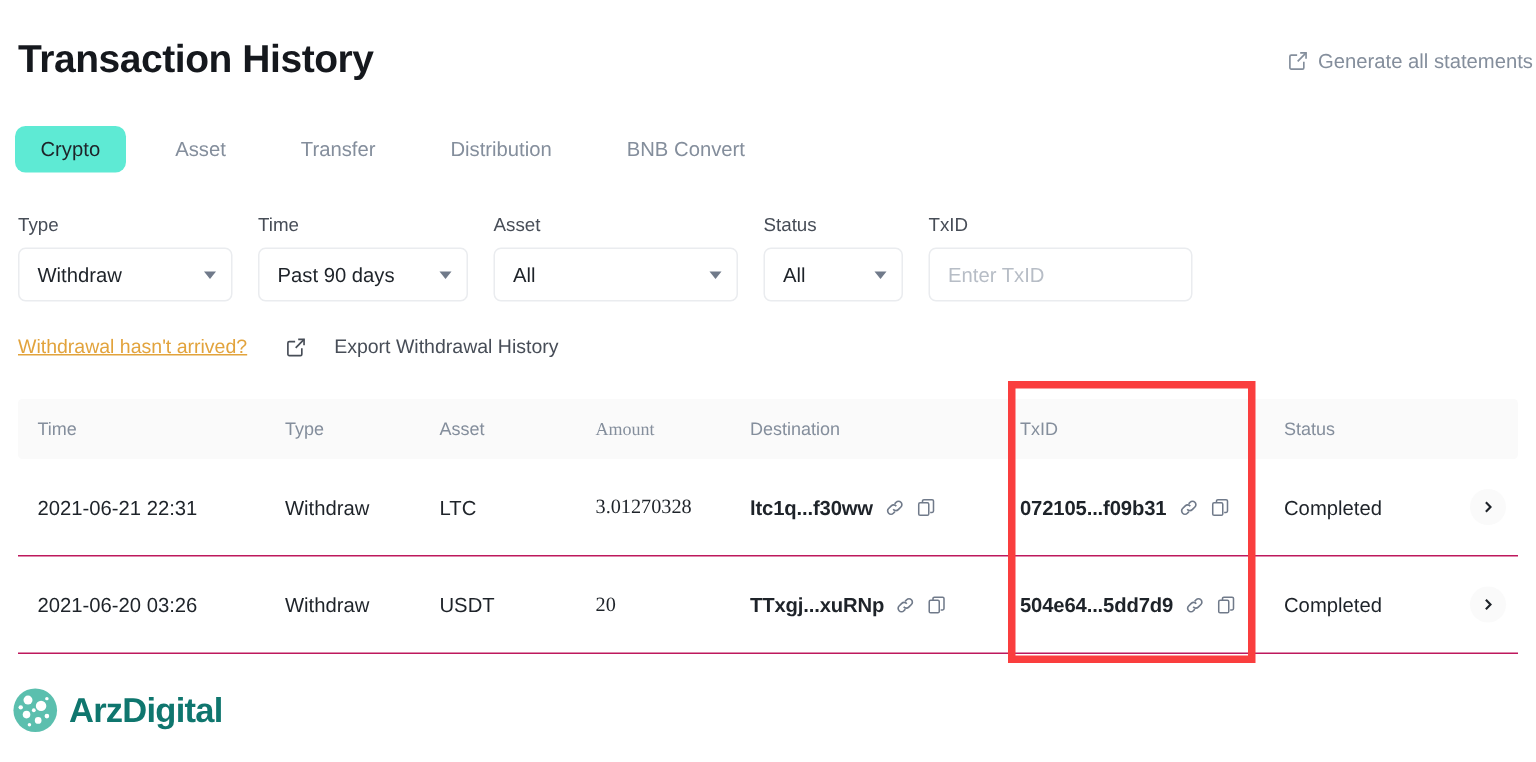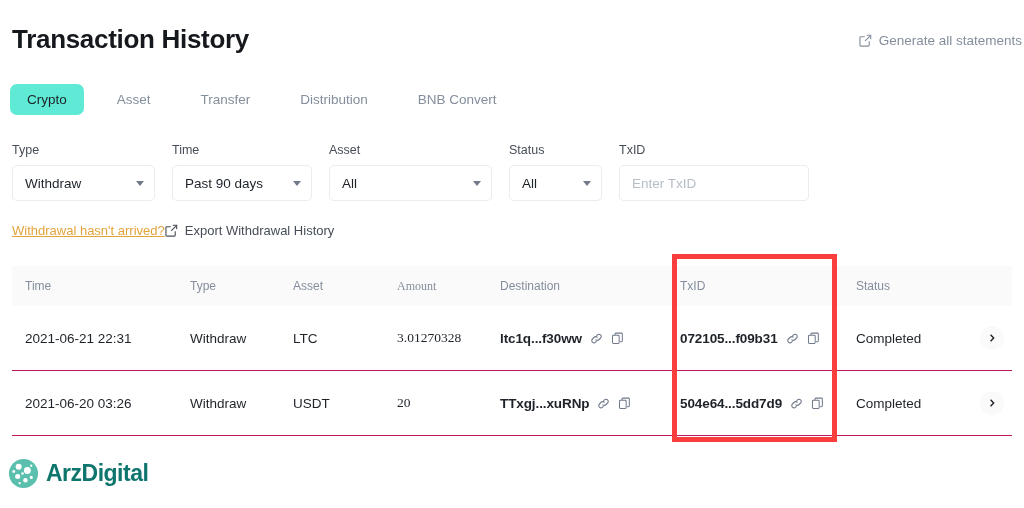--- a/index.html
+++ b/index.html
@@ -103,21 +103,21 @@
   .caret {
     width: 0; height: 0;
     border-left: 4.5px solid transparent;
     border-right: 4.5px solid transparent;
     border-top: 5px solid #707a8a;
     margin-left: 10px;
     flex: 0 0 auto;
   }
   .txid-input {
     height: 36px;
-    width: 190px;
+    width: 176px;
     border: 1px solid #eaecef;
     border-radius: 5px;
     background: #ffffff;
     padding: 0 12px;
     font-size: 13.5px;
     font-family: "Liberation Sans", sans-serif;
     color: #1e2329;
     outline: none;
   }
   .txid-input::placeholder { color: #b7bdc6; }
@@ -130,23 +130,24 @@
     display: flex;
     align-items: center;
   }
   .warn-link {
     font-size: 13px;
     color: #e2a33c;
     text-decoration: underline;
     cursor: pointer;
   }
   .export-link {
-    display: flex;
-    align-items: center;
-    gap: 7px;
+    margin-left: 26px;
+    display: flex;
+    align-items: flex-end;
+    gap: 19px;
     font-size: 13px;
     color: #474d57;
     cursor: pointer;
   }
 
   
   .table {
     position: absolute;
     left: 12px;
     right: 12px;

